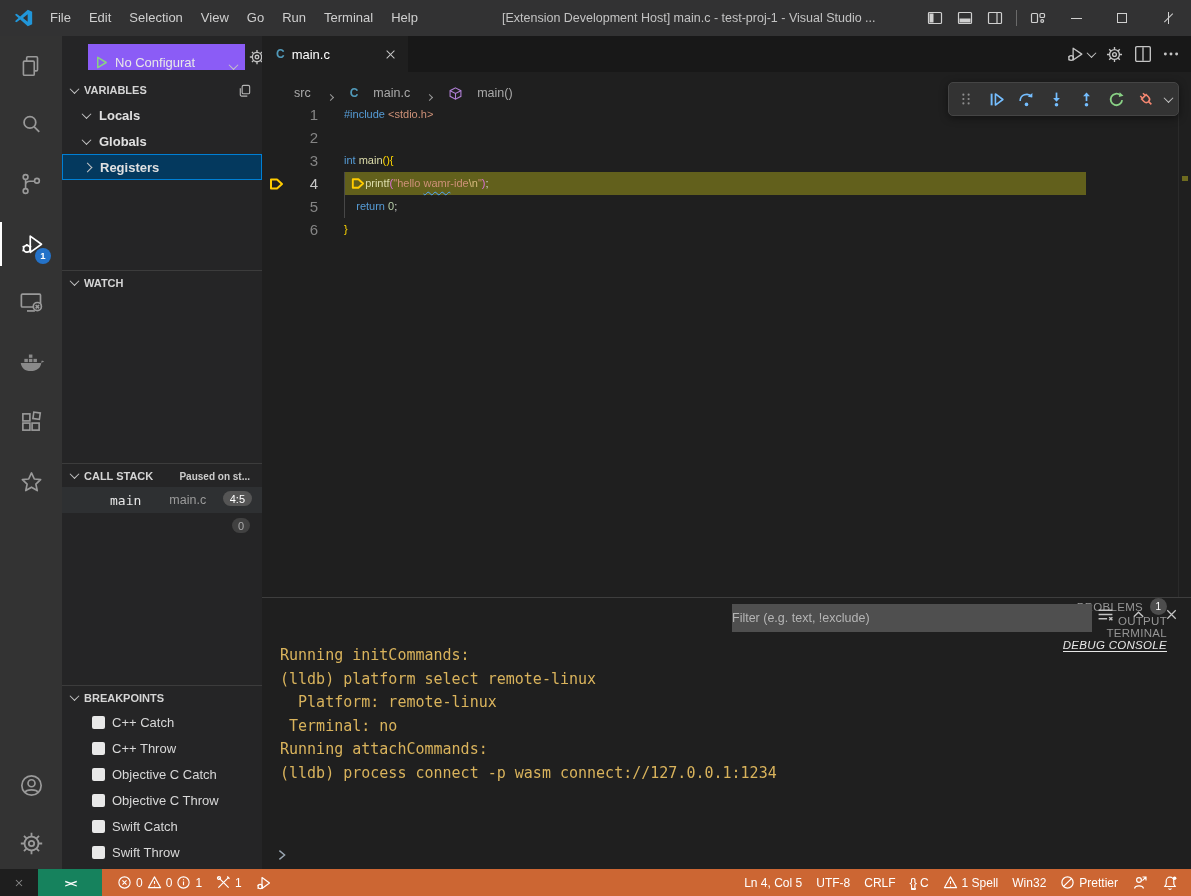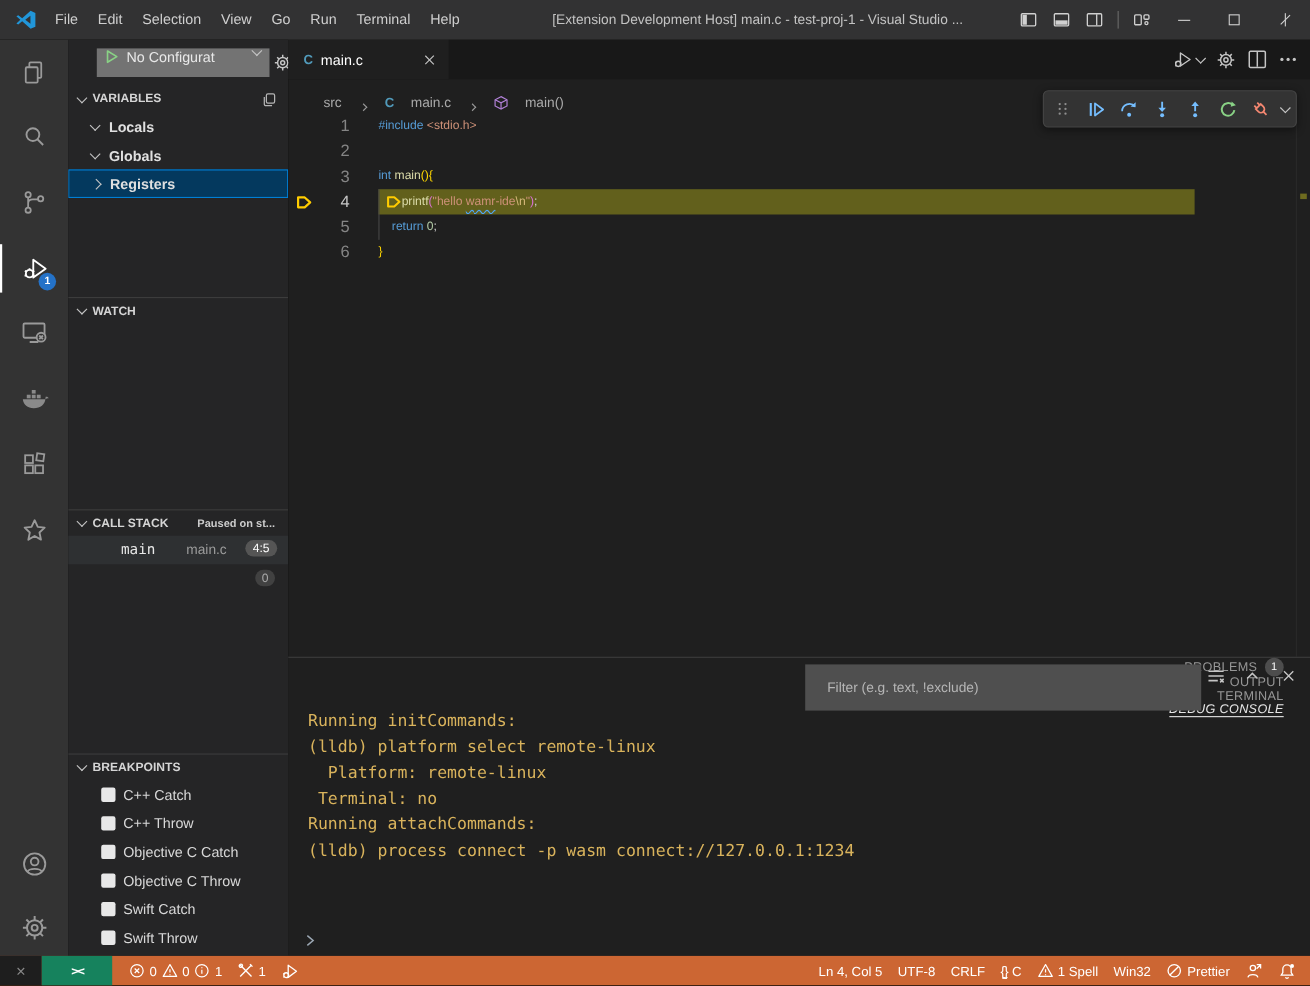--- a/index.html
+++ b/index.html
@@ -34,21 +34,21 @@
 
   
   .activitybar{position:absolute;left:0;top:36px;width:62px;height:833px;background:var(--activity);z-index:30;}
   .act-item{position:absolute;left:0;width:62px;height:44px;display:flex;align-items:center;justify-content:center;cursor:pointer;}
   .act-item.active{border-left:2px solid #ffffff;}
   .act-badge{position:absolute;right:11px;bottom:2px;min-width:16px;height:16px;border-radius:8px;background:#2472C8;color:#fff;font-size:9.5px;line-height:16px;text-align:center;font-weight:bold;}
 
   
   .sidebar{position:absolute;left:62px;top:36px;width:200px;height:833px;background:var(--sidebar);overflow:hidden;z-index:20;}
   .dbg-toolbar{position:relative;height:42px;}
-  .dbg-config{position:absolute;left:26px;top:8px;width:157px;height:26px;background:#737373;display:flex;align-items:flex-start;cursor:pointer;}
+  .dbg-config{position:absolute;left:26px;top:8px;width:157px;height:26px;background:#8b5cf6;display:flex;align-items:flex-end;cursor:pointer;}
   .dbg-config .lbl{flex:1;color:#e8e8e8;font-size:13px;white-space:nowrap;overflow:hidden;margin-left:6px;}
   .dbg-gear{position:absolute;left:186px;top:12px;}
   .sec-header{height:24px;display:flex;align-items:center;font-size:11px;font-weight:bold;color:#d5d5d5;cursor:pointer;position:relative;border-top:1px solid #3c3c3c;}
   .sec-header.first{border-top:none;}
   .sec-header .chev{margin:0 6px 0 9px;}
   .chev{width:7px;height:7px;border-right:1.3px solid #c5c5c5;border-bottom:1.3px solid #c5c5c5;display:inline-block;flex:none;}
   .chev.down{transform:rotate(45deg) translate(-1px,-1px);}
   .chev.right{transform:rotate(-45deg);}
   .scope-row{height:26px;display:flex;align-items:center;font-weight:bold;color:#e0e0e0;cursor:pointer;}
   .scope-row .chev{margin:0 9px 0 21px;}
@@ -101,21 +101,21 @@
   
   .float-dbg{position:absolute;top:46px;right:12px;height:34px;background:#333333;border:1px solid #454545;border-radius:5px;display:flex;align-items:center;padding:0 6px 0 4px;gap:4px;box-shadow:0 2px 8px rgba(0,0,0,.45);z-index:25;}
   .fd-btn{width:26px;height:26px;display:flex;align-items:center;justify-content:center;border-radius:4px;cursor:pointer;}
 
   
   .panel{position:absolute;left:0;top:561px;width:929px;height:272px;background:var(--editor);border-top:1px solid #3e3e3e;}
   .panel-head{position:relative;height:38px;display:flex;align-items:flex-end;padding-left:18px;flex-direction:column;}
   .ptab{height:38px;display:flex;align-items:center;margin-right:24px;cursor:pointer;font-size:11.5px;letter-spacing:.3px;color:#969696;}
   .ptab.active{color:#e7e7e7;border-bottom:1px solid #e7e7e7;font-style:italic;}
   .ptab-badge{margin-left:7px;background:#4d4d4d;color:#fff;border-radius:9px;min-width:17px;height:17px;line-height:17px;text-align:center;font-size:10px;}
-  .pfilter{position:absolute;left:470px;top:6px;width:360px;height:42px;background:#4f4f4f;border:none;color:#e0e0e0;font-size:12.5px;padding:0 20px;outline:none;}
+  .pfilter{position:absolute;left:470px;top:6px;width:360px;height:28px;background:#4f4f4f;border:none;color:#e0e0e0;font-size:12.5px;padding:0 0;outline:none;}
   .pfilter::placeholder{color:#b5b5b5;}
   .panel-actions{position:absolute;right:10px;top:6px;display:flex;align-items:center;gap:13px;}
   .pa-btn{width:20px;height:20px;display:flex;align-items:center;justify-content:center;cursor:pointer;}
   .console{padding:8px 0 0 18px;}
   .console div{font-family:"DejaVu Sans Mono","Liberation Mono",monospace;font-size:15px;line-height:23.5px;color:var(--console);white-space:pre;}
   .console-input{position:absolute;left:0;bottom:2px;width:929px;height:24px;display:flex;align-items:center;padding-left:13px;}
 
   
   .statusbar{position:absolute;left:0;top:869px;width:1191px;height:27px;background:var(--statusorange);display:flex;align-items:center;color:#ffffff;font-size:12px;z-index:50;}
   .sb-corner{width:38px;height:27px;background:#1e1e1e;display:flex;align-items:center;justify-content:center;}

